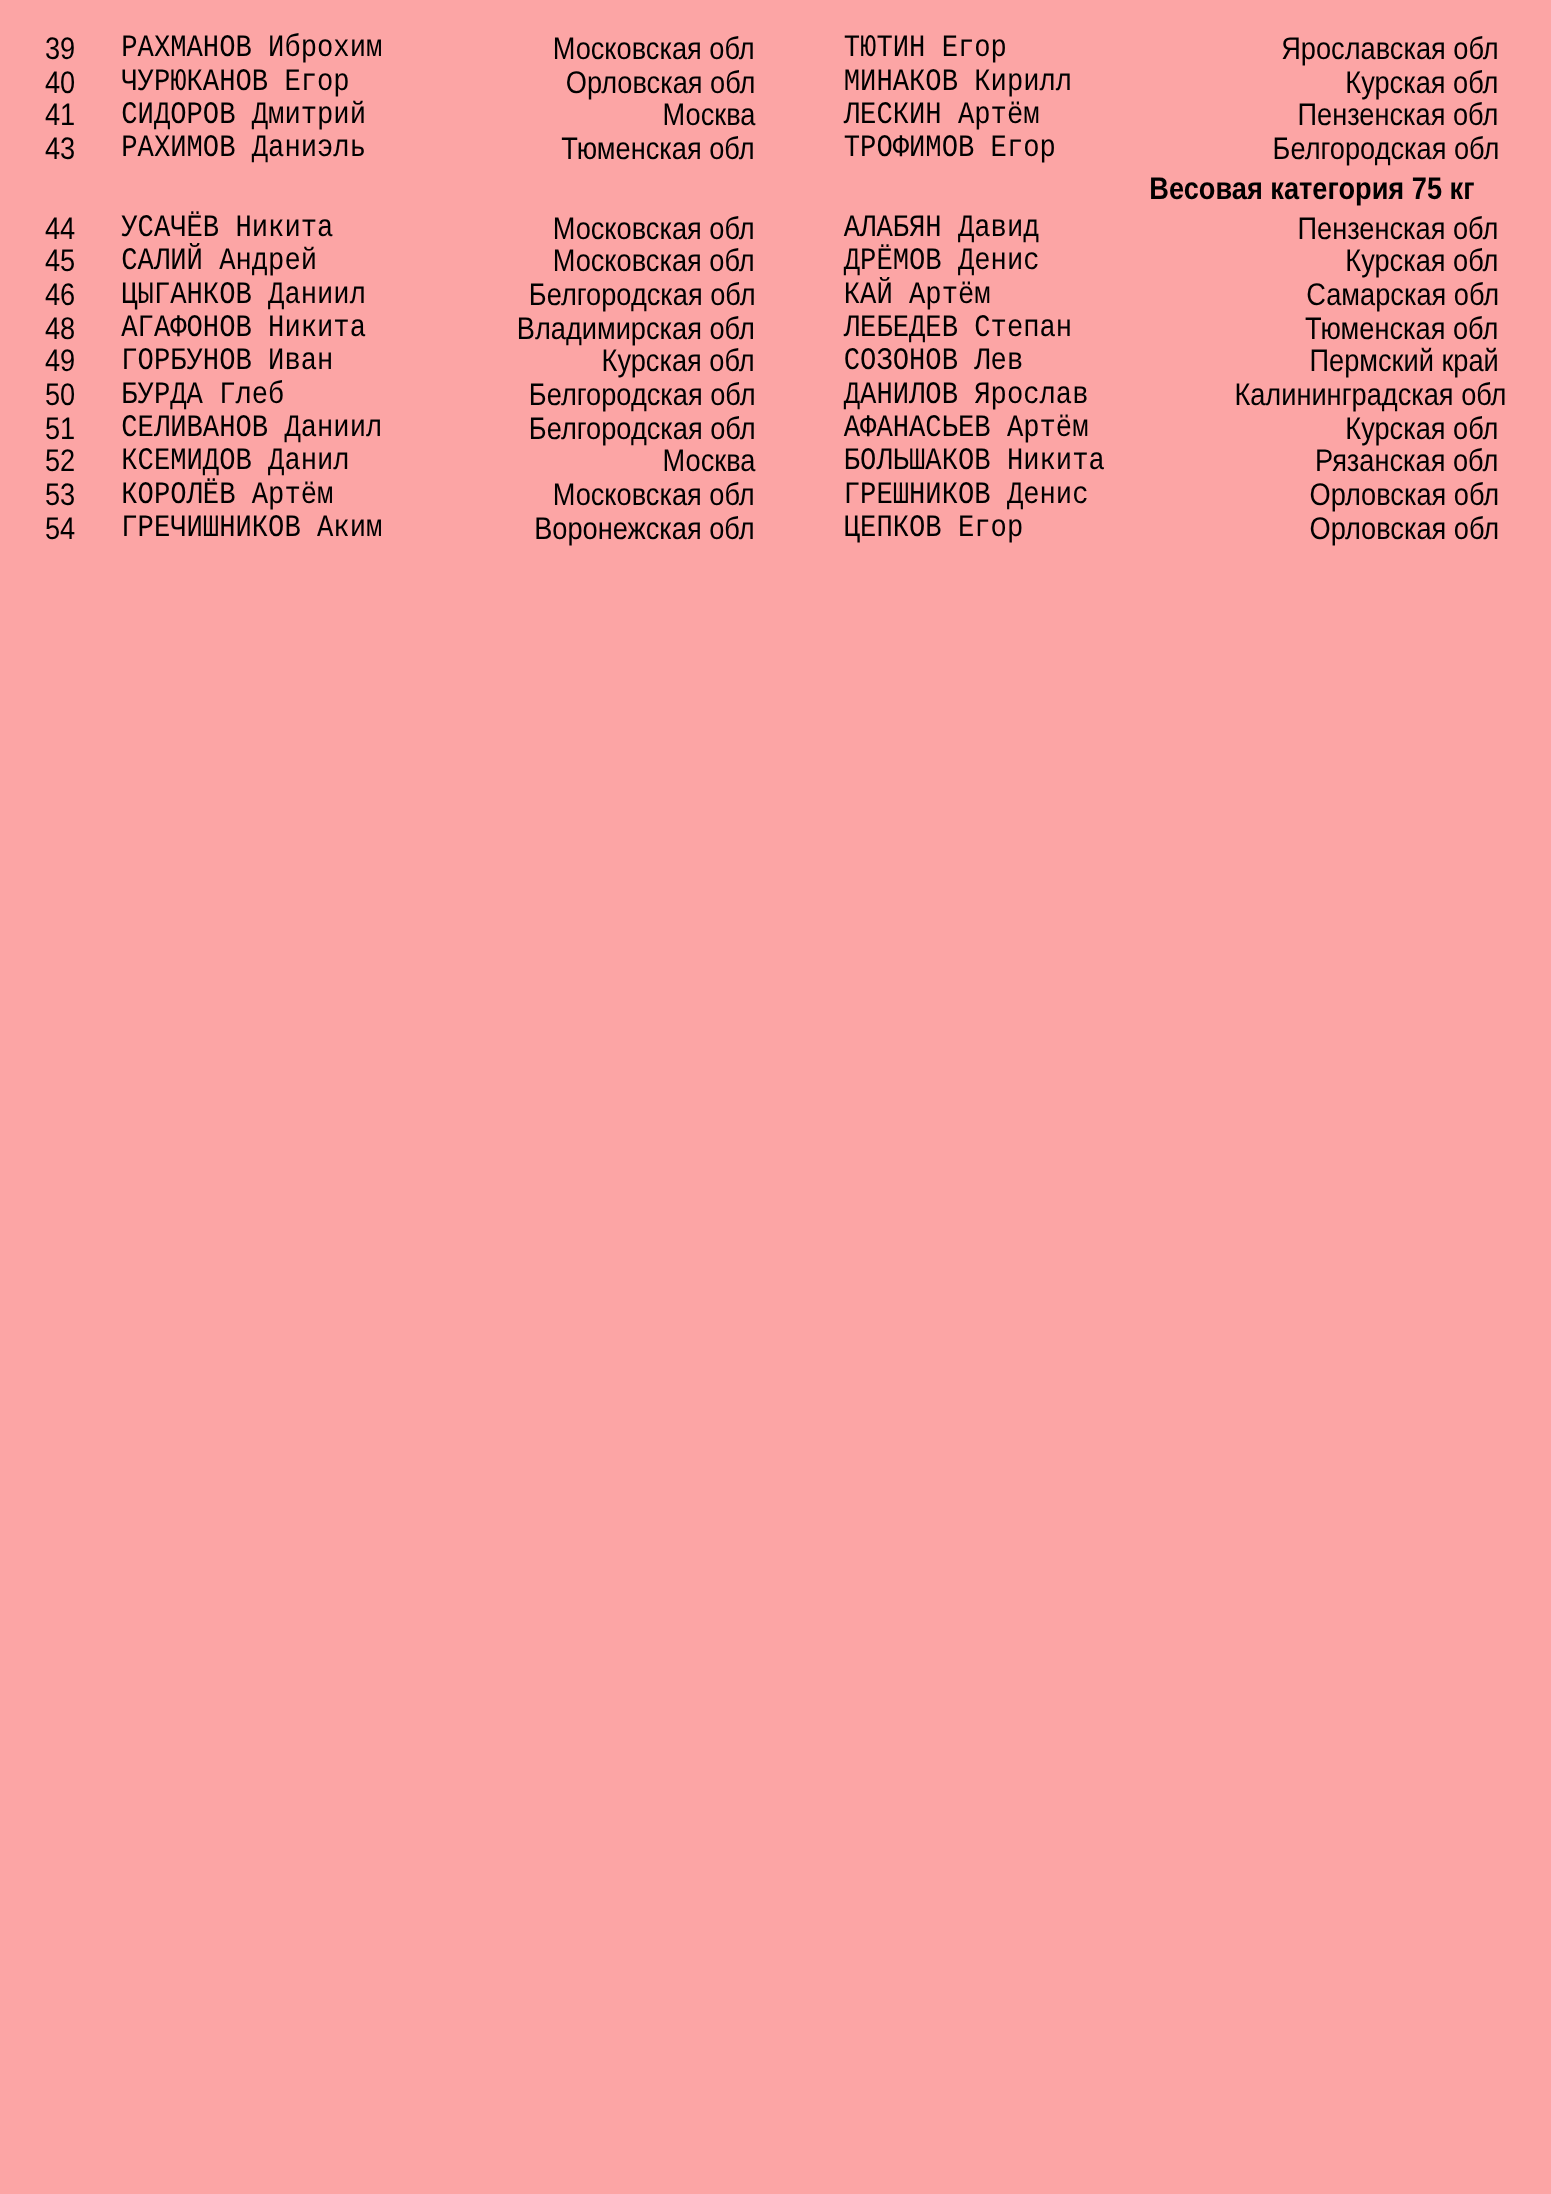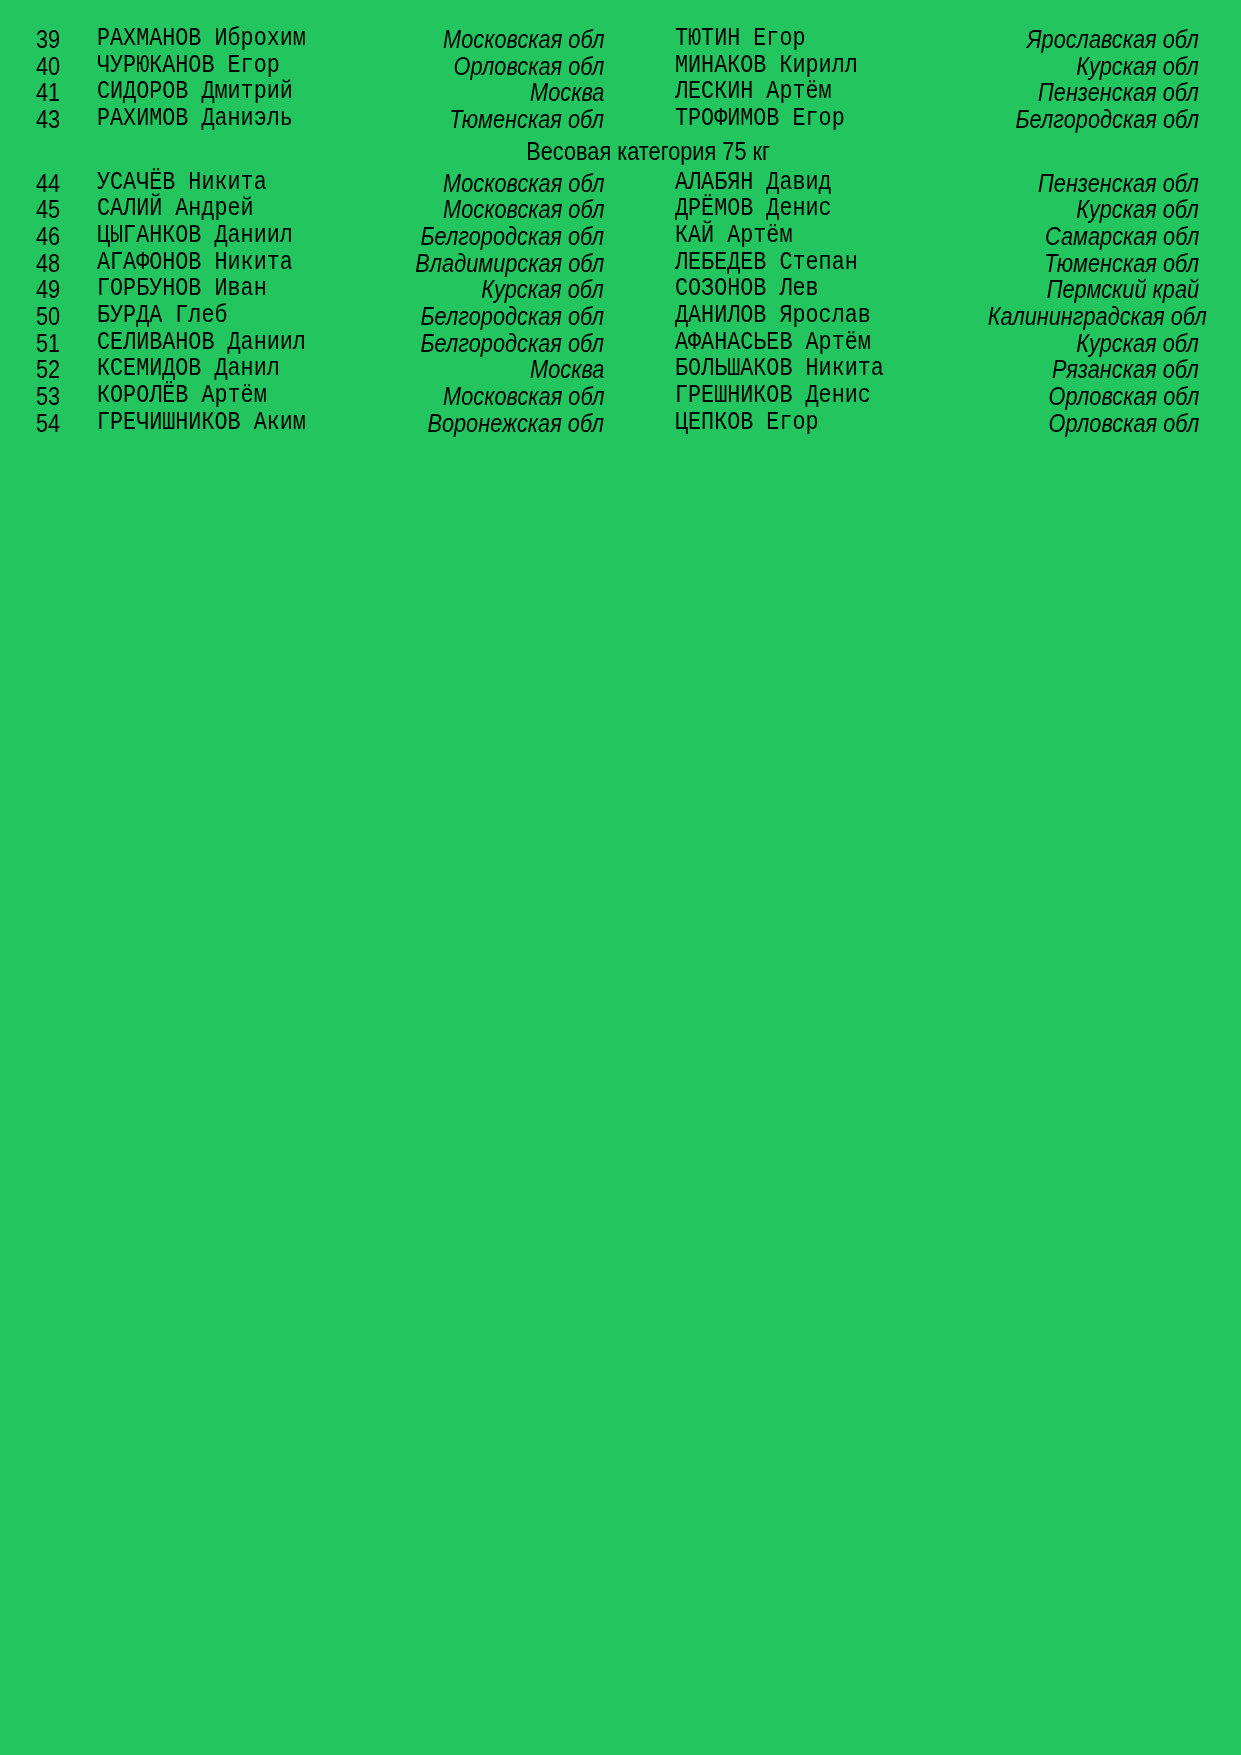--- a/index.html
+++ b/index.html
@@ -4,54 +4,54 @@
 <style>
   html, body {
     margin: 0;
     padding: 0;
     background: #ffffff;
   }
   .page {
     position: relative;
     width: 1241px;
     height: 1755px;
-    background: #22c55e;
+    background: #fca5a5;
     overflow: hidden;
     font-family: "Liberation Sans", "DejaVu Sans", sans-serif;
     color: #000000;
   }
   .list {
     position: absolute;
     left: 36px;
     top: 26px;
     width: 1163px;
     font-size: 25px;
     line-height: 26.7px;
   }
   .row {
     display: grid;
     grid-template-columns: 61px 280px 227px 71px 280px 244px;
     white-space: nowrap;
   }
   .cell { overflow: visible; }
   .cell.num    { text-align: left; }
   .cell.name   { text-align: left; font-family: Liberation Mono, monospace; }
-  .cell.region { text-align: right; font-style: italic; }
+  .cell.region { text-align: right; }
   
   .cnd {
     display: inline-block;
     transform: scaleX(0.87);
   }
   .num .cnd, .name .cnd { transform-origin: left center; }
   .region .cnd          { transform-origin: right center; }
   .cat-header {
     margin: 5px 0 5px 61px;  
     width: 1102px;
-    text-align: center;
-    font-weight: normal;
+    text-align: right;
+    font-weight: bold;
     white-space: nowrap;
   }
   .cat-header .cnd { transform-origin: center center; }
 </style>
 </head>
 <body>
 
 <div class="page">
   <div class="list" id="participants-list">
       <div class="row">

